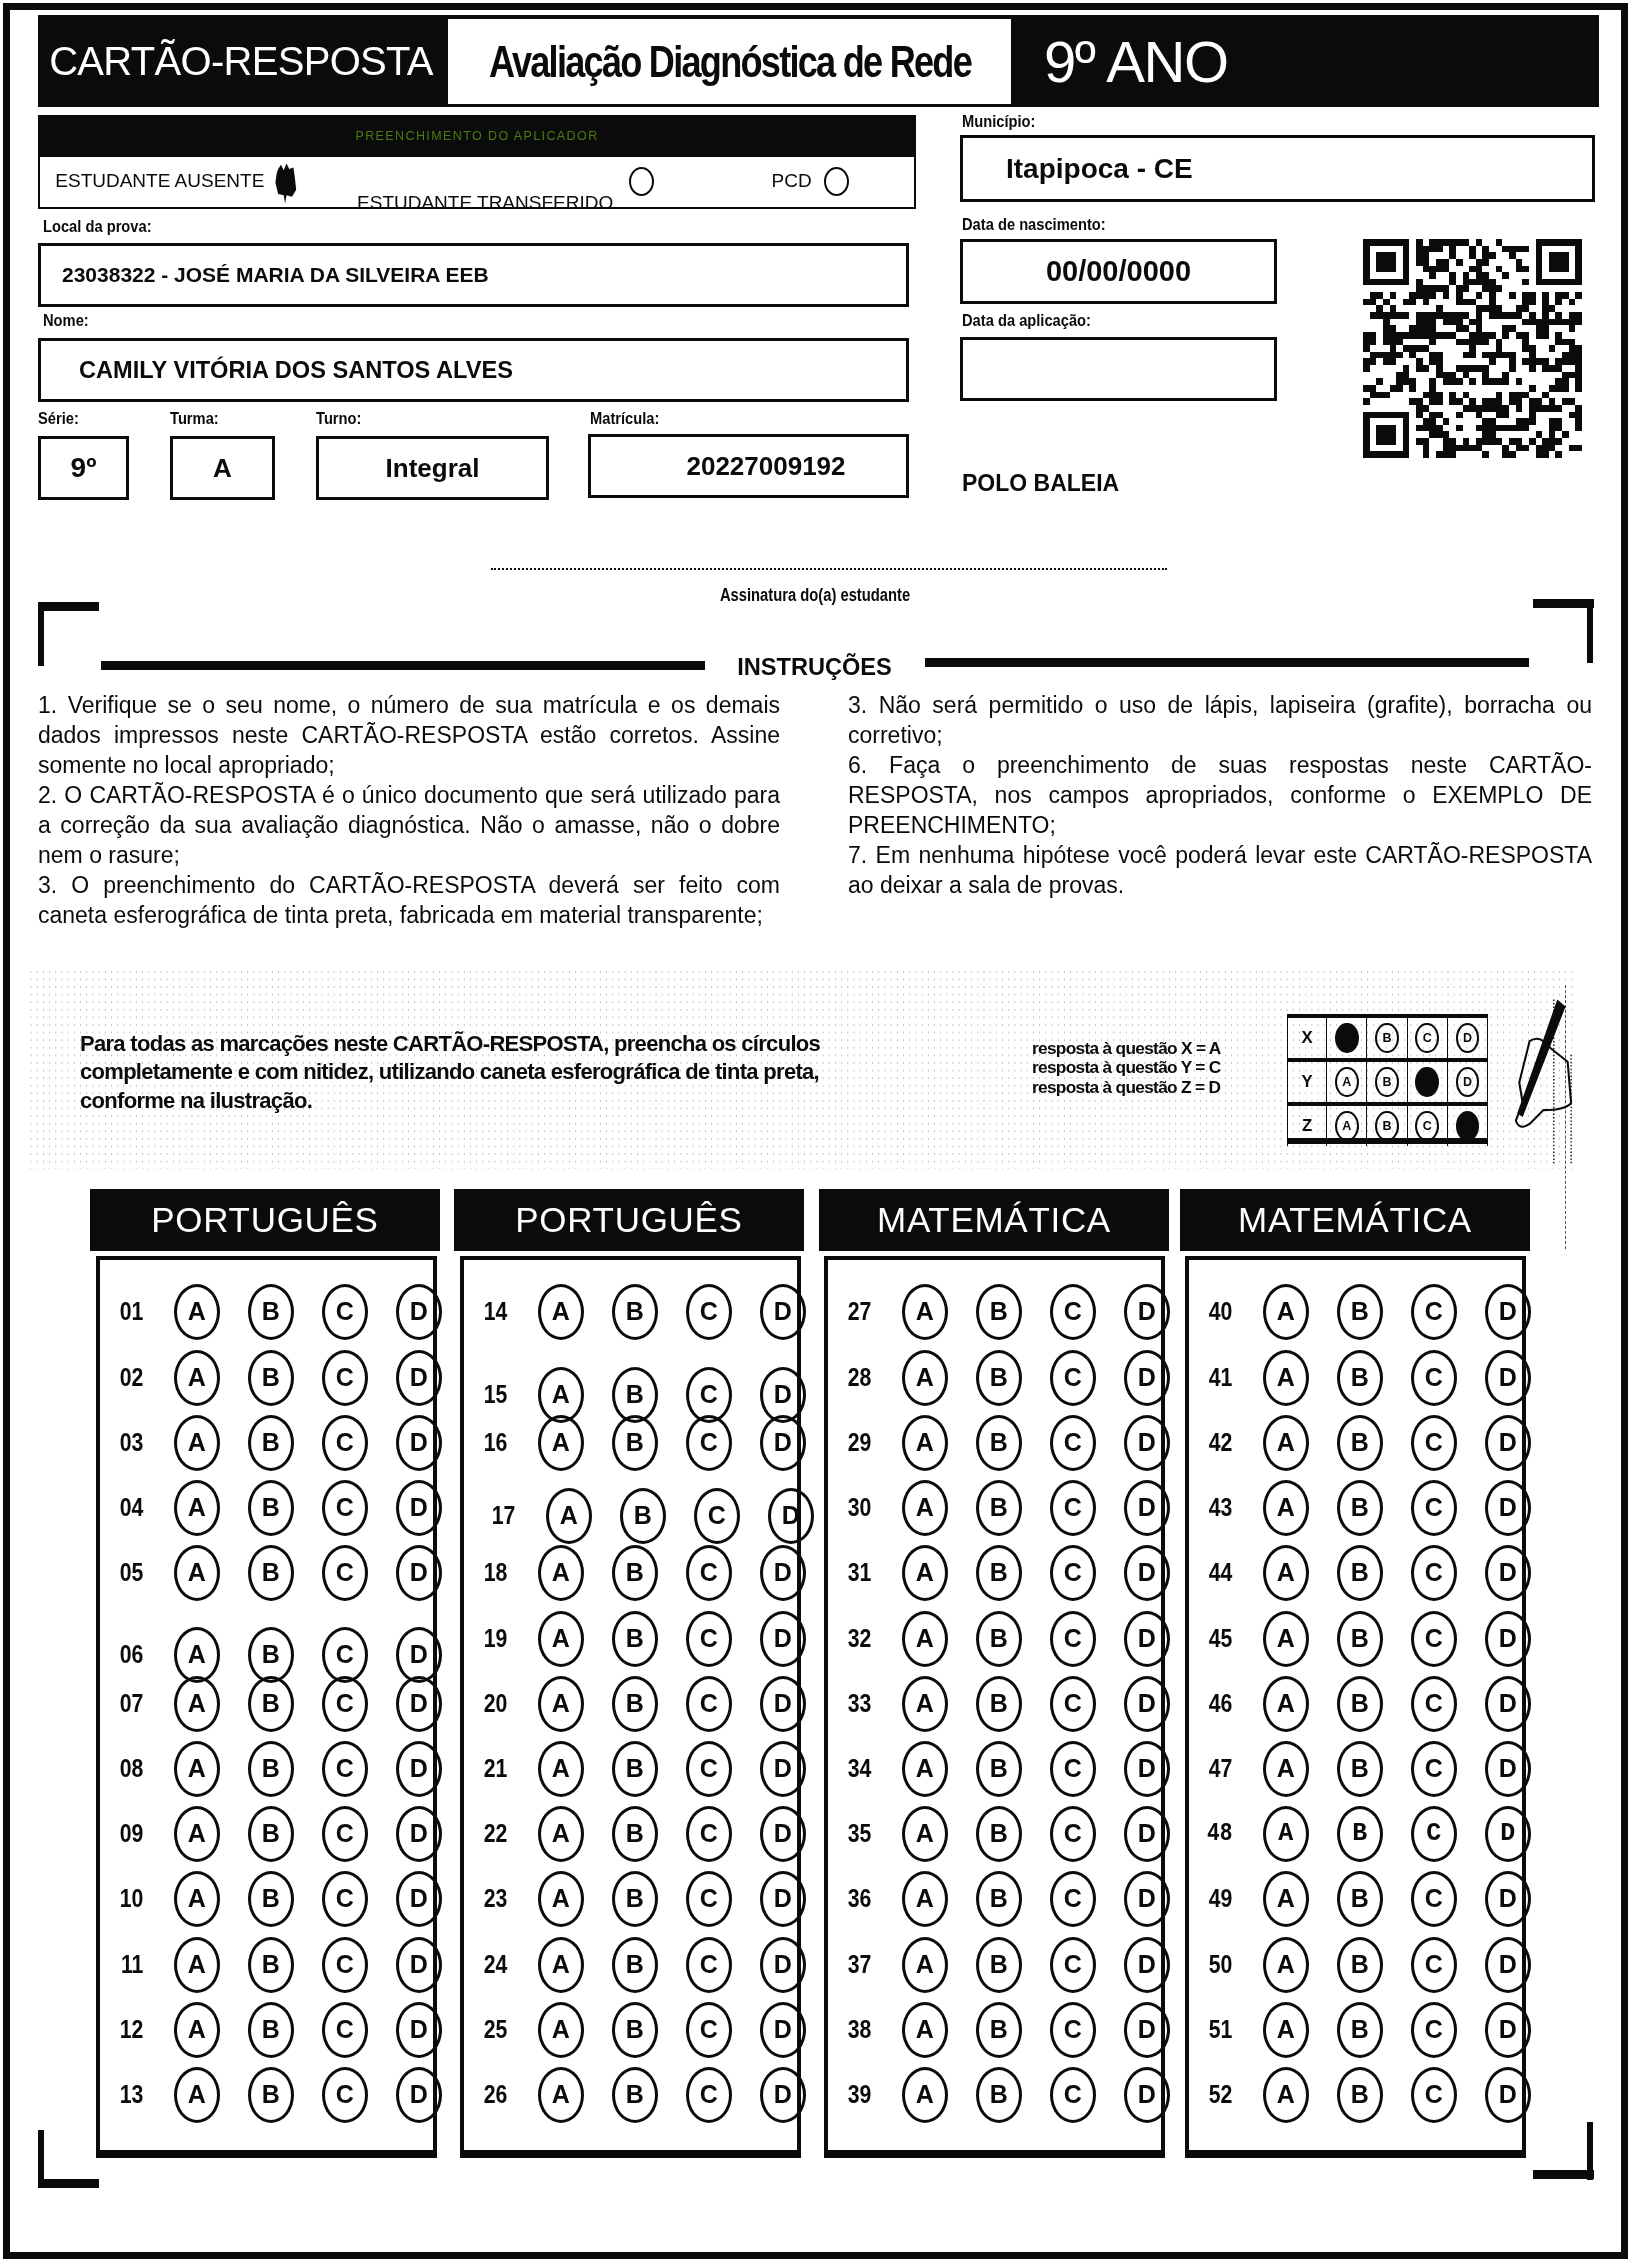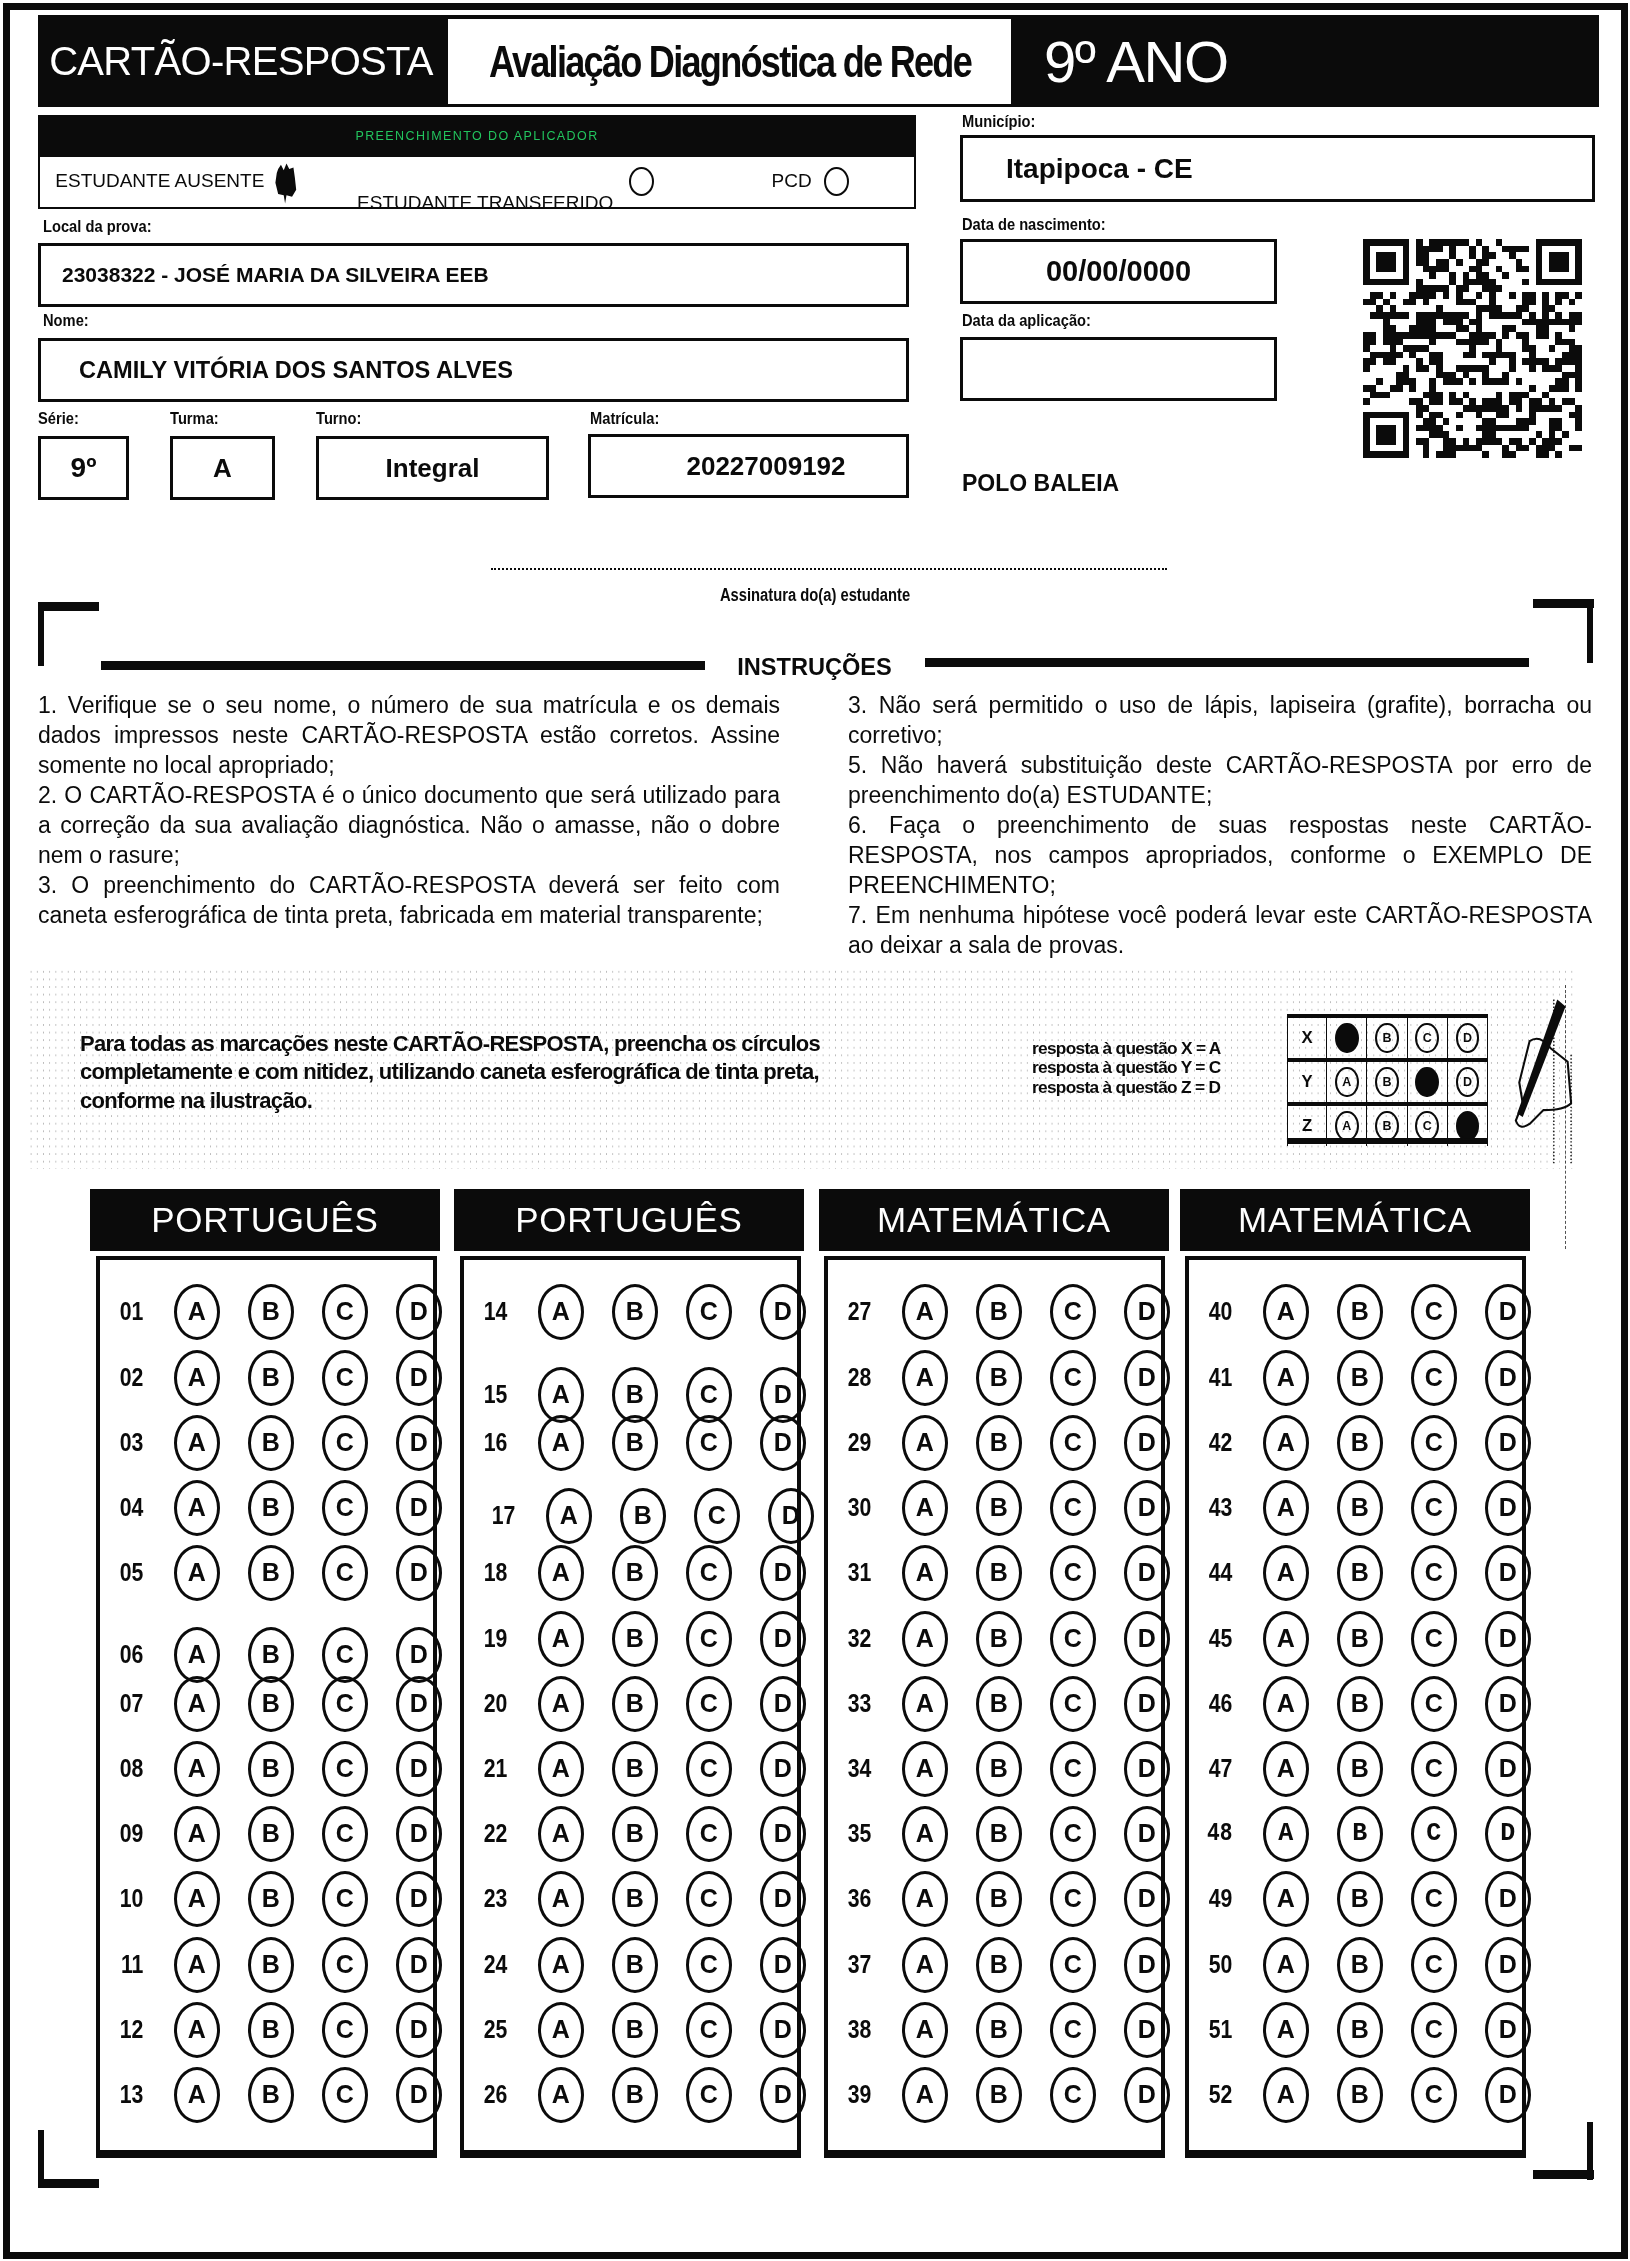--- a/index.html
+++ b/index.html
@@ -4,21 +4,21 @@
 <style>
   html,body{margin:0;padding:0;background:#fff;}
   body{width:1631px;height:2261px;position:relative;overflow:hidden;font-family:"Liberation Sans",sans-serif;color:#0b0b0b;}
   .abs{position:absolute;box-sizing:border-box;}
   .outer{left:2.8px;top:2.8px;width:1625px;height:2256px;border:7px solid #0b0b0b;}
   .hdr-black{left:38px;top:15.3px;width:1561px;height:92px;background:#0b0b0b;}
   .hdr-title{left:38px;top:15.3px;width:406px;height:92px;color:#fff;font-size:40px;display:flex;align-items:center;justify-content:center;letter-spacing:-0.7px;font-family:"Liberation Sans Narrow","Liberation Sans",sans-serif;transform-origin:center;}
   .hdr-white{left:448px;top:19px;width:563px;height:85px;background:#fff;display:flex;align-items:center;justify-content:center;}
   .hdr-white span{font-size:44px;font-weight:bold;letter-spacing:-2.1px;display:inline-block;transform:scaleX(.82);white-space:nowrap;}
   .hdr-grade{left:1044px;top:15.3px;height:92px;color:#fff;font-size:58px;display:flex;align-items:center;letter-spacing:-1.4px;}
-  .apl-bar{left:38px;top:115px;width:878px;height:42px;background:#0b0b0b;color:#22c55e;font-size:12.5px;display:flex;align-items:center;justify-content:center;letter-spacing:1.4px;}
+  .apl-bar{left:38px;top:115px;width:878px;height:42px;background:#0b0b0b;color:#4d7c0f;font-size:12.5px;display:flex;align-items:center;justify-content:center;letter-spacing:1.4px;}
   .apl-row{left:38px;top:155px;width:878px;height:54px;border:2.8px solid #0b0b0b;border-top:none;display:flex;align-items:center;font-size:19px;}
   .circ{display:inline-block;width:25px;height:29px;border:2.1px solid #0b0b0b;border-radius:50%;box-sizing:border-box;vertical-align:middle;}
   .lbl{font-size:17.3px;font-weight:bold;transform:scaleX(.85);transform-origin:left;white-space:nowrap;}
   .box{border:3.5px solid #0b0b0b;display:flex;align-items:center;}
   .qr{left:1363px;top:239px;width:219px;height:219px;}
   .instr-col{font-size:23px;line-height:30px;text-align:justify;}
   .instr-col p{margin:0;}
   .subj{background:#0b0b0b;color:#fff;font-size:35px;display:flex;align-items:center;justify-content:center;height:62px;letter-spacing:0.7px;}
   .ansbox{border:4.2px solid #0b0b0b;border-bottom-width:8.3px;}
   .row{position:absolute;left:0;height:65px;display:flex;align-items:center;}
@@ -569,21 +569,20 @@
 <div class="corner" style="left:925px;top:658px;width:604px;height:9px;"></div>
 <div class="abs" style="left:704px;top:654px;width:221px;text-align:center;font-size:23.6px;font-weight:bold;">INSTRUÇÕES</div>
 
 <div class="abs instr-col" style="left:38px;top:690px;width:742px;">
   <p>1. Verifique se o seu nome, o número de sua matrícula e os demais dados impressos neste CARTÃO-RESPOSTA estão corretos. Assine somente no local apropriado;</p>
   <p>2. O CARTÃO-RESPOSTA é o único documento que será utilizado para a correção da sua avaliação diagnóstica. Não o amasse, não o dobre nem o rasure;</p>
   <p>3. O preenchimento do CARTÃO-RESPOSTA deverá ser feito com caneta esferográfica de tinta preta, fabricada em material transparente;</p>
 </div>
 <div class="abs instr-col" style="left:848px;top:690px;width:744px;">
   <p>3. Não será permitido o uso de lápis, lapiseira (grafite), borracha ou corretivo;</p>
-  <p>5. Não haverá substituição deste CARTÃO-RESPOSTA por erro de preenchimento do(a) ESTUDANTE;</p>
   <p>6. Faça o preenchimento de suas respostas neste CARTÃO-RESPOSTA, nos campos apropriados, conforme o EXEMPLO DE PREENCHIMENTO;</p>
   <p>7. Em nenhuma hipótese você poderá levar este CARTÃO-RESPOSTA ao deixar a sala de provas.</p>
 </div>
 
 <div class="abs ex-area"></div>
 <div class="abs" style="left:80px;top:1030px;width:805px;font-size:22px;font-weight:bold;line-height:28.4px;letter-spacing:-0.7px;">Para todas as marcações neste CARTÃO-RESPOSTA, preencha os círculos completamente e com nitidez, utilizando caneta esferográfica de tinta preta, conforme na ilustração.</div>
 <div class="abs" style="left:1032px;top:1039px;font-size:17.3px;font-weight:bold;line-height:19.4px;letter-spacing:-0.7px;">
   <div>resposta à questão X = A</div>
   <div>resposta à questão Y = C</div>
   <div>resposta à questão Z = D</div>

